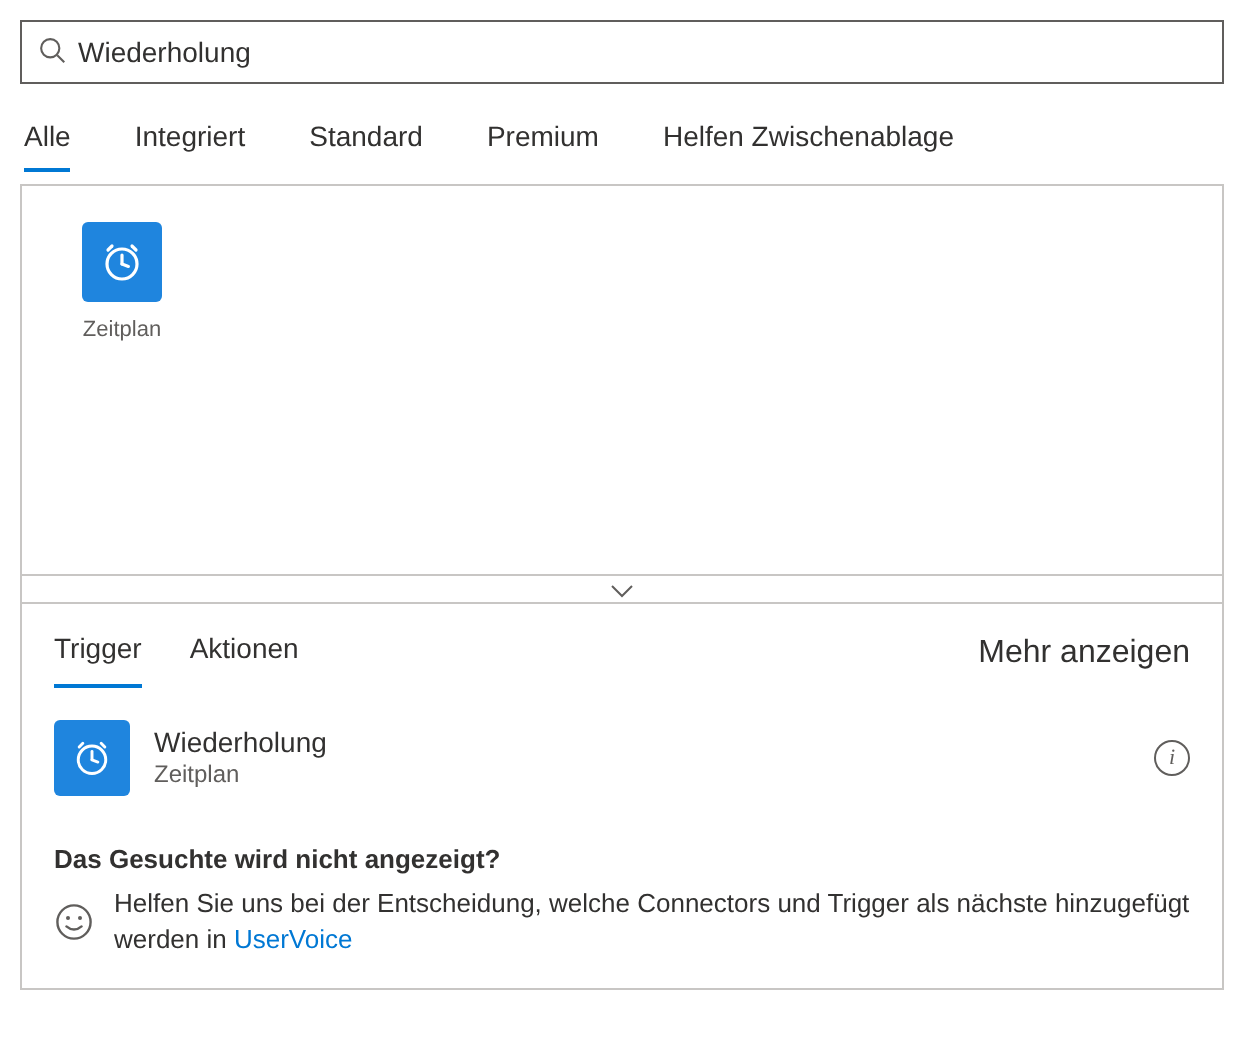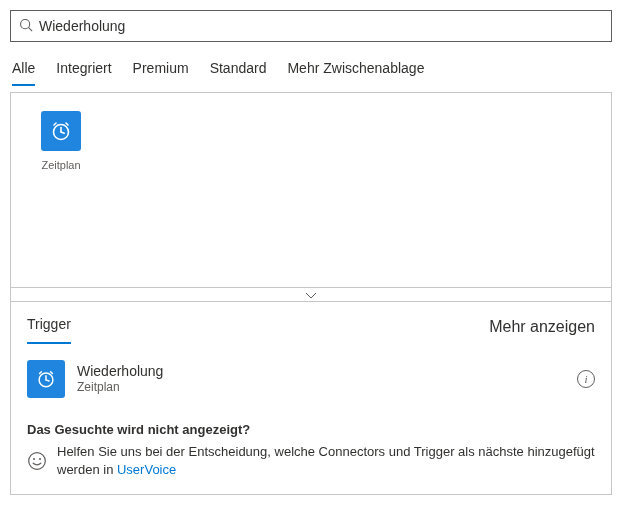--- a/index.html
+++ b/index.html
@@ -24,21 +24,21 @@
   .search-input {
     border: none;
     outline: none;
     flex: 1;
     font-size: 14px;
     color: #323130;
     background: transparent;
   }
   .tabs {
     display: flex;
-    gap: 21px;
+    gap: 32px;
     padding: 0 2px;
     margin-top: 14px;
     text-align: center;
   }
   .tab {
     padding: 4px 0 8px 0;
     font-size: 14px;
     color: #323130;
     cursor: pointer;
     border-bottom: 2px solid transparent;
@@ -165,23 +165,23 @@
       <circle cx="7" cy="7" r="5.2" stroke="#605e5c" stroke-width="1.2"></circle>
       <line x1="11" y1="11" x2="15" y2="15" stroke="#605e5c" stroke-width="1.2"></line>
     </svg>
   </span>
   <input class="search-input" value="Wiederholung" style="">
 </div>
 
 <div class="tabs">
   <div class="tab active">Alle</div>
   <div class="tab">Integriert</div>
+  <div class="tab">Standard</div>
   <div class="tab">Premium</div>
-  <div class="tab">Standard</div>
-  <div class="tab">Mehr Zwischenablage</div>
+  <div class="tab">Helfen Zwischenablage</div>
 </div>
 
 <div class="connectors-panel">
   <div class="connector-card">
     <div class="connector-icon">
       <svg width="24" height="24" viewBox="0 0 24 24" fill="none">
         <circle cx="12" cy="13" r="7.5" stroke="#ffffff" stroke-width="1.6"></circle>
         <line x1="12" y1="13" x2="12" y2="8.5" stroke="#ffffff" stroke-width="1.6" stroke-linecap="round"></line>
         <line x1="12" y1="13" x2="15.2" y2="14.2" stroke="#ffffff" stroke-width="1.6" stroke-linecap="round"></line>
         <path d="M7 4 L5 6" stroke="#ffffff" stroke-width="1.6" stroke-linecap="round"></path>
@@ -197,20 +197,21 @@
     <svg width="12" height="8" viewBox="0 0 12 8" fill="none">
       <path d="M1 1 L6 6 L11 1" stroke="#605e5c" stroke-width="1"></path>
     </svg>
   </span>
 </div>
 
 <div class="details-panel">
   <div class="details-header">
     <div class="sub-tabs">
       <div class="sub-tab active">Trigger</div>
+      <div class="sub-tab">Aktionen</div>
     </div>
     <div class="more-link">Mehr anzeigen</div>
   </div>
 
   <div class="trigger-row">
     <div class="connector-icon">
       <svg width="22" height="22" viewBox="0 0 24 24" fill="none">
         <circle cx="12" cy="13" r="7.5" stroke="#ffffff" stroke-width="1.6"></circle>
         <line x1="12" y1="13" x2="12" y2="8.5" stroke="#ffffff" stroke-width="1.6" stroke-linecap="round"></line>
         <line x1="12" y1="13" x2="15.2" y2="14.2" stroke="#ffffff" stroke-width="1.6" stroke-linecap="round"></line>

